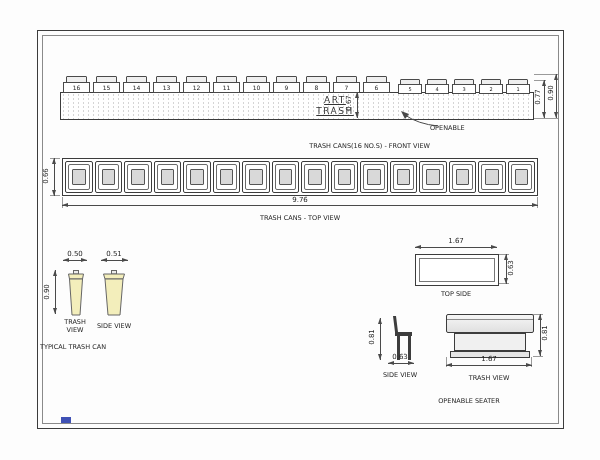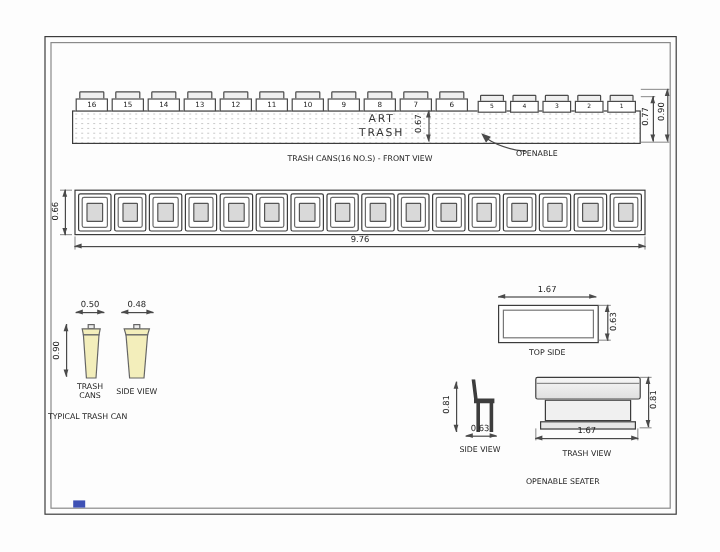--- a/index.html
+++ b/index.html
@@ -7,21 +7,21 @@
   .frame-outer{position:absolute;left:37px;top:30px;width:525px;height:397px;border:1.5px solid #3c3c3c;}
   .frame-inner{position:absolute;left:42px;top:35px;width:515px;height:387px;border:1px solid #8a8a8a;}
   .wall{position:absolute;left:60px;top:92px;width:472px;height:26px;border:1px solid #3c3c3c;background-color:#fff;
         background-image:radial-gradient(#c7c7c7 0.6px, transparent 0.7px);background-size:5px 4px;}
   .fv-can{position:absolute;top:76px;width:27px;height:16px;}
   .fv-can .lid{position:absolute;left:3px;right:3px;top:0;height:6px;border:1px solid #4a4a4a;background:#efefef;border-radius:1px;}
   .fv-can .num{position:absolute;left:0;right:0;top:6px;height:9px;border:1px solid #4a4a4a;background:#fff;font-size:6px;line-height:9px;text-align:center;color:#222;}
   .fv-can.small{top:79px;width:24px;height:14px;}
   .fv-can.small .lid{left:2px;right:2px;height:5px;}
   .fv-can.small .num{top:5px;height:8px;font-size:5px;line-height:8px;}
-  .art{position:absolute;left:285px;top:95px;width:66px;text-align:center;font-size:9px;letter-spacing:1.5px;color:#333;line-height:11px;}
+  .art{position:absolute;left:302px;top:95px;width:66px;text-align:center;font-size:9px;letter-spacing:1.5px;color:#333;line-height:11px;text-decoration:underline;}
   .dimh{position:absolute;height:0;border-top:1px solid #4a4a4a;}
   .dimh::before{content:"";position:absolute;left:0;top:-3px;width:0;height:0;border-top:2.5px solid transparent;border-bottom:2.5px solid transparent;border-right:6px solid #4a4a4a;}
   .dimh::after{content:"";position:absolute;right:0;top:-3px;width:0;height:0;border-top:2.5px solid transparent;border-bottom:2.5px solid transparent;border-left:6px solid #4a4a4a;}
   .dimv{position:absolute;width:0;border-left:1px solid #4a4a4a;}
   .dimv::before{content:"";position:absolute;top:0;left:-3px;width:0;height:0;border-left:2.5px solid transparent;border-right:2.5px solid transparent;border-bottom:6px solid #4a4a4a;}
   .dimv::after{content:"";position:absolute;bottom:0;left:-3px;width:0;height:0;border-left:2.5px solid transparent;border-right:2.5px solid transparent;border-top:6px solid #4a4a4a;}
   .dimtext{position:absolute;font-size:7px;color:#1e1e1e;text-align:center;white-space:nowrap;}
   .vtext{transform:rotate(-90deg);transform-origin:center;width:26px;}
   .cap{position:absolute;font-size:6.5px;color:#1e1e1e;white-space:nowrap;}
   .xl{position:absolute;background:#9a9a9a;}
@@ -129,21 +129,21 @@
   <div class="dimtext vtext" style="left:525px;top:93px">0.77</div>
   <div class="dimv" style="left:556px;top:74px;height:44px"></div>
   <div class="dimtext vtext" style="left:538px;top:89px">0.90</div>
 
   <svg class="svgabs" style="left:396px;top:109px" width="44" height="20" viewBox="0 0 44 20">
     <path d="M42,17 Q22,15 9,6" fill="none" stroke="#4a4a4a" stroke-width="1"></path>
     <polygon points="5,2 13,5 9,10" fill="#4a4a4a"></polygon>
   </svg>
   <div class="cap" style="left:430px;top:124px">OPENABLE</div>
 
-  <div class="cap" style="left:170px;top:128px;width:260px;text-align:center">TRASH CANS(16 NO.S) - FRONT VIEW</div>
+  <div class="cap" style="left:170px;top:142px;width:260px;text-align:right">TRASH CANS(16 NO.S) - FRONT VIEW</div>
 
   <div class="tv-strip">
     <div class="tv-cell">
         <div class="m"></div>
         <div class="c"></div>
       </div>
     <div class="tv-cell">
         <div class="m"></div>
         <div class="c"></div>
       </div>
@@ -208,42 +208,43 @@
   <div class="xl" style="left:50px;top:158px;width:10px;height:1px"></div>
   <div class="xl" style="left:50px;top:195px;width:10px;height:1px"></div>
   <div class="dimv" style="left:54px;top:158px;height:38px"></div>
   <div class="dimtext vtext" style="left:33px;top:172px">0.66</div>
 
   <div class="xl" style="left:62px;top:197px;width:1px;height:11px"></div>
   <div class="xl" style="left:537px;top:197px;width:1px;height:11px"></div>
   <div class="dimh" style="left:62px;top:205px;width:476px"></div>
   <div class="dimtext" style="left:270px;top:196px;width:60px">9.76</div>
 
+  <div class="cap" style="left:220px;top:214px;width:160px;text-align:center">TRASH CANS - TOP VIEW</div>
 
   <div class="dimtext" style="left:57px;top:250px;width:36px">0.50</div>
   <div class="dimh" style="left:63px;top:260px;width:24px"></div>
-  <div class="dimtext" style="left:96px;top:250px;width:36px">0.48</div>
+  <div class="dimtext" style="left:96px;top:250px;width:36px">0.51</div>
   <div class="dimh" style="left:101px;top:260px;width:27px"></div>
   <div class="dimv" style="left:55px;top:270px;height:44px"></div>
   <div class="dimtext vtext" style="left:34px;top:288px">0.90</div>
 
   <svg class="svgabs" style="left:65px;top:270px" width="22" height="46" viewBox="0 0 22 46">
     <rect x="8.5" y="0.5" width="5" height="3.5" fill="#ececec" stroke="#666"></rect>
     <path d="M3.5,4 L18.5,4 L17.5,9 L4.5,9 Z" fill="#f3eebb" stroke="#666"></path>
     <path d="M4.5,9 L17.5,9 L15,45 L7,45 Z" fill="#f3eebb" stroke="#666"></path>
   </svg>
   <svg class="svgabs" style="left:101px;top:270px" width="26" height="46" viewBox="0 0 26 46">
     <rect x="10.5" y="0.5" width="5" height="3.5" fill="#ececec" stroke="#666"></rect>
     <path d="M2.5,4 L23.5,4 L22,9 L4,9 Z" fill="#f3eebb" stroke="#666"></path>
     <path d="M4,9 L22,9 L19,45 L7,45 Z" fill="#f3eebb" stroke="#666"></path>
   </svg>
 
   <div class="cap" style="left:60px;top:319px;width:30px;text-align:center;line-height:7.5px">
     <div>TRASH</div>
-    <div>CANS</div>
+    <div>VIEW</div>
   </div>
   <div class="cap" style="left:96px;top:322px;width:36px;text-align:center">SIDE VIEW</div>
   <div class="cap" style="left:40px;top:343px">TYPICAL TRASH CAN</div>
 
   <div class="dimtext" style="left:415px;top:237px;width:82px">1.67</div>
   <div class="dimh" style="left:415px;top:247px;width:82px"></div>
   <div class="seat-top">
       <div class="in"></div>
     </div>
   <div class="xl" style="left:499px;top:254px;width:10px;height:1px"></div>

